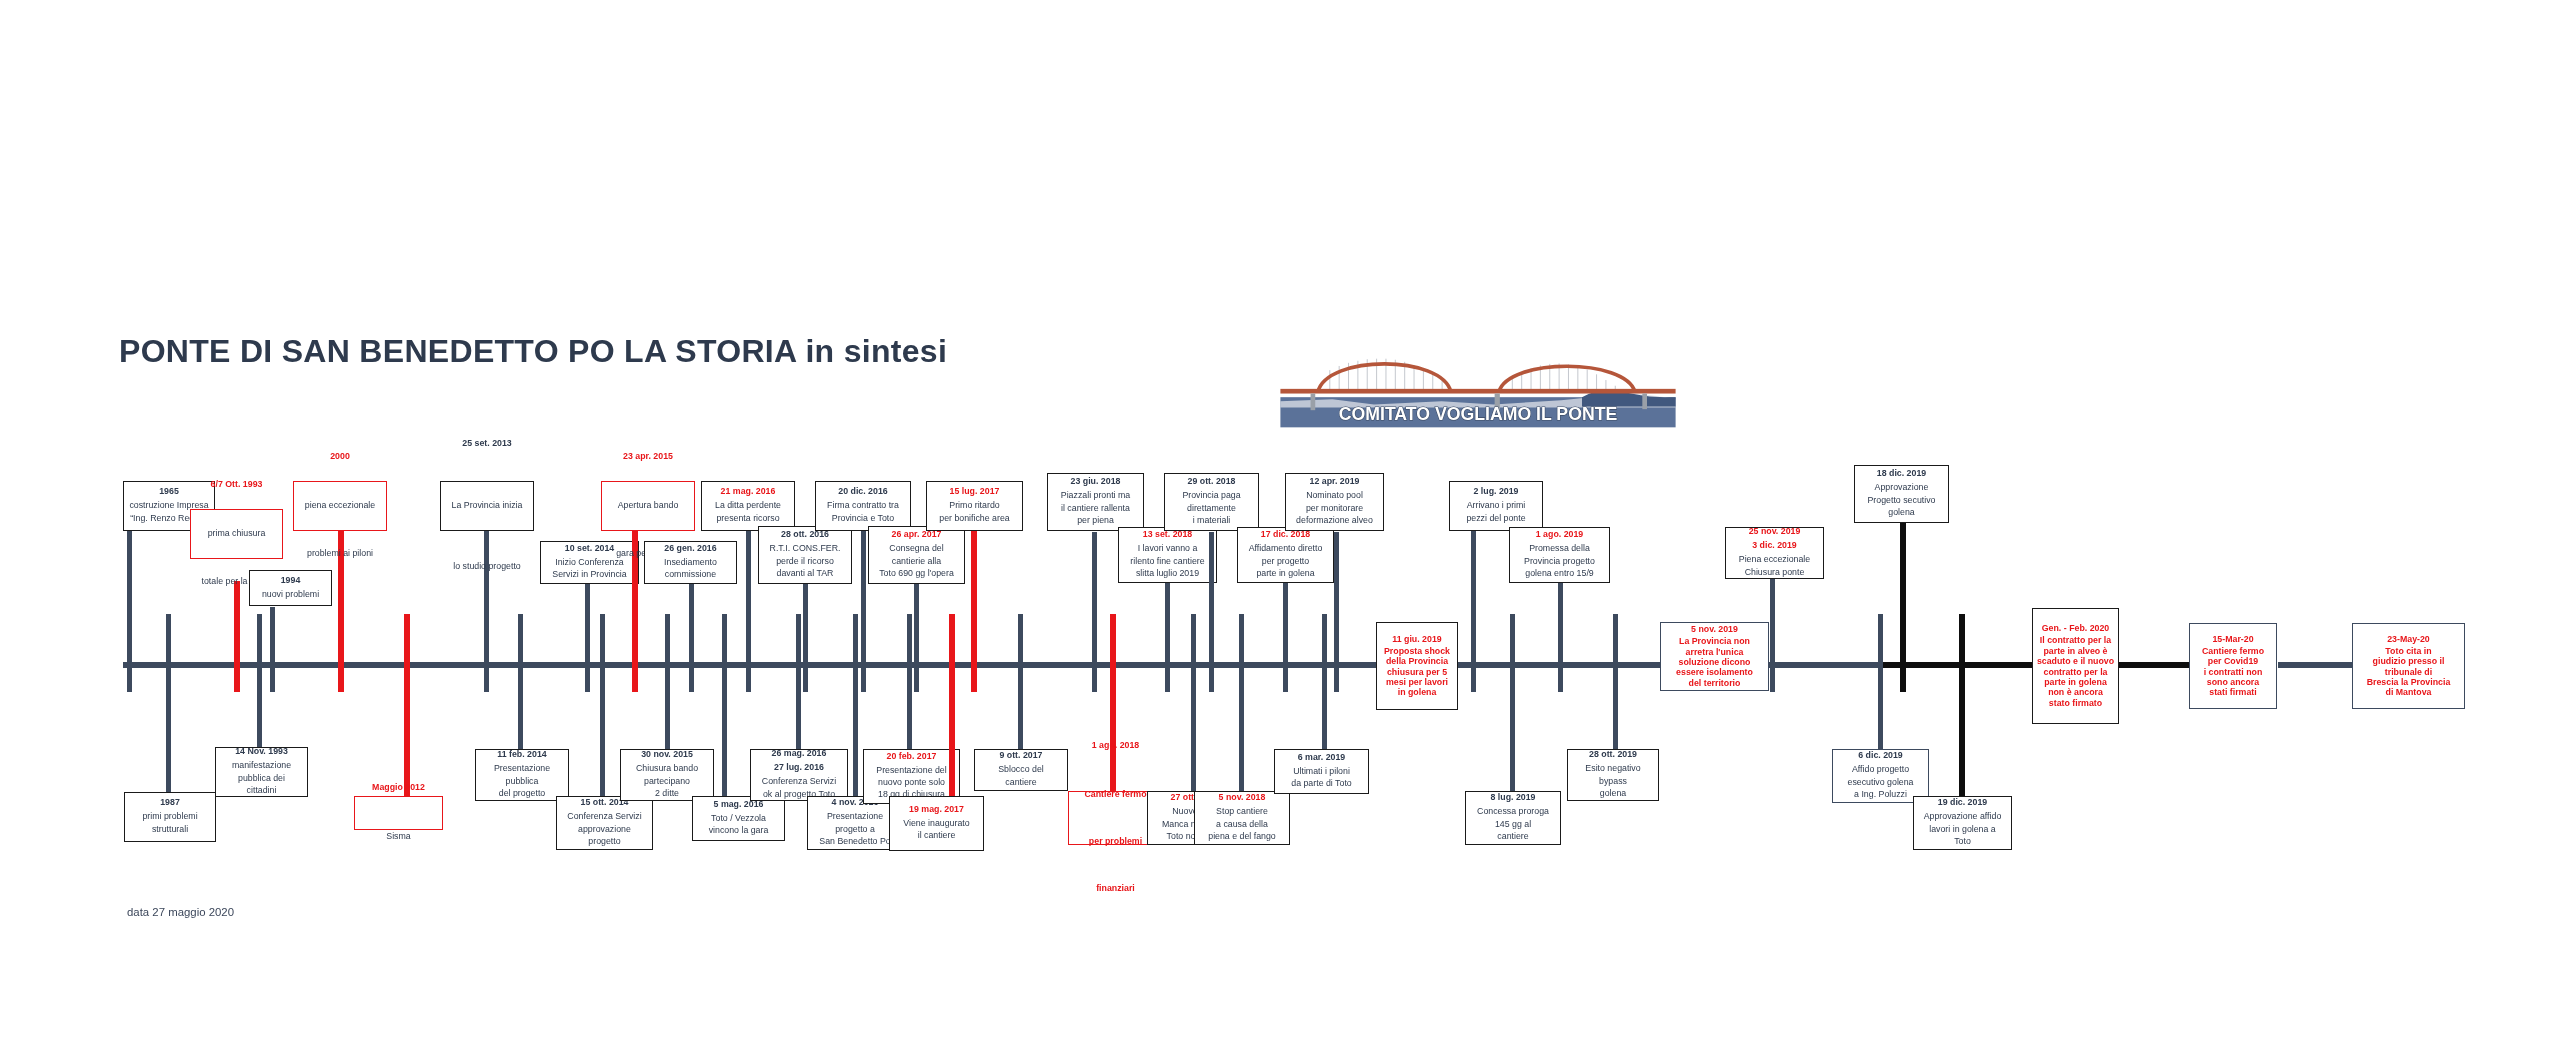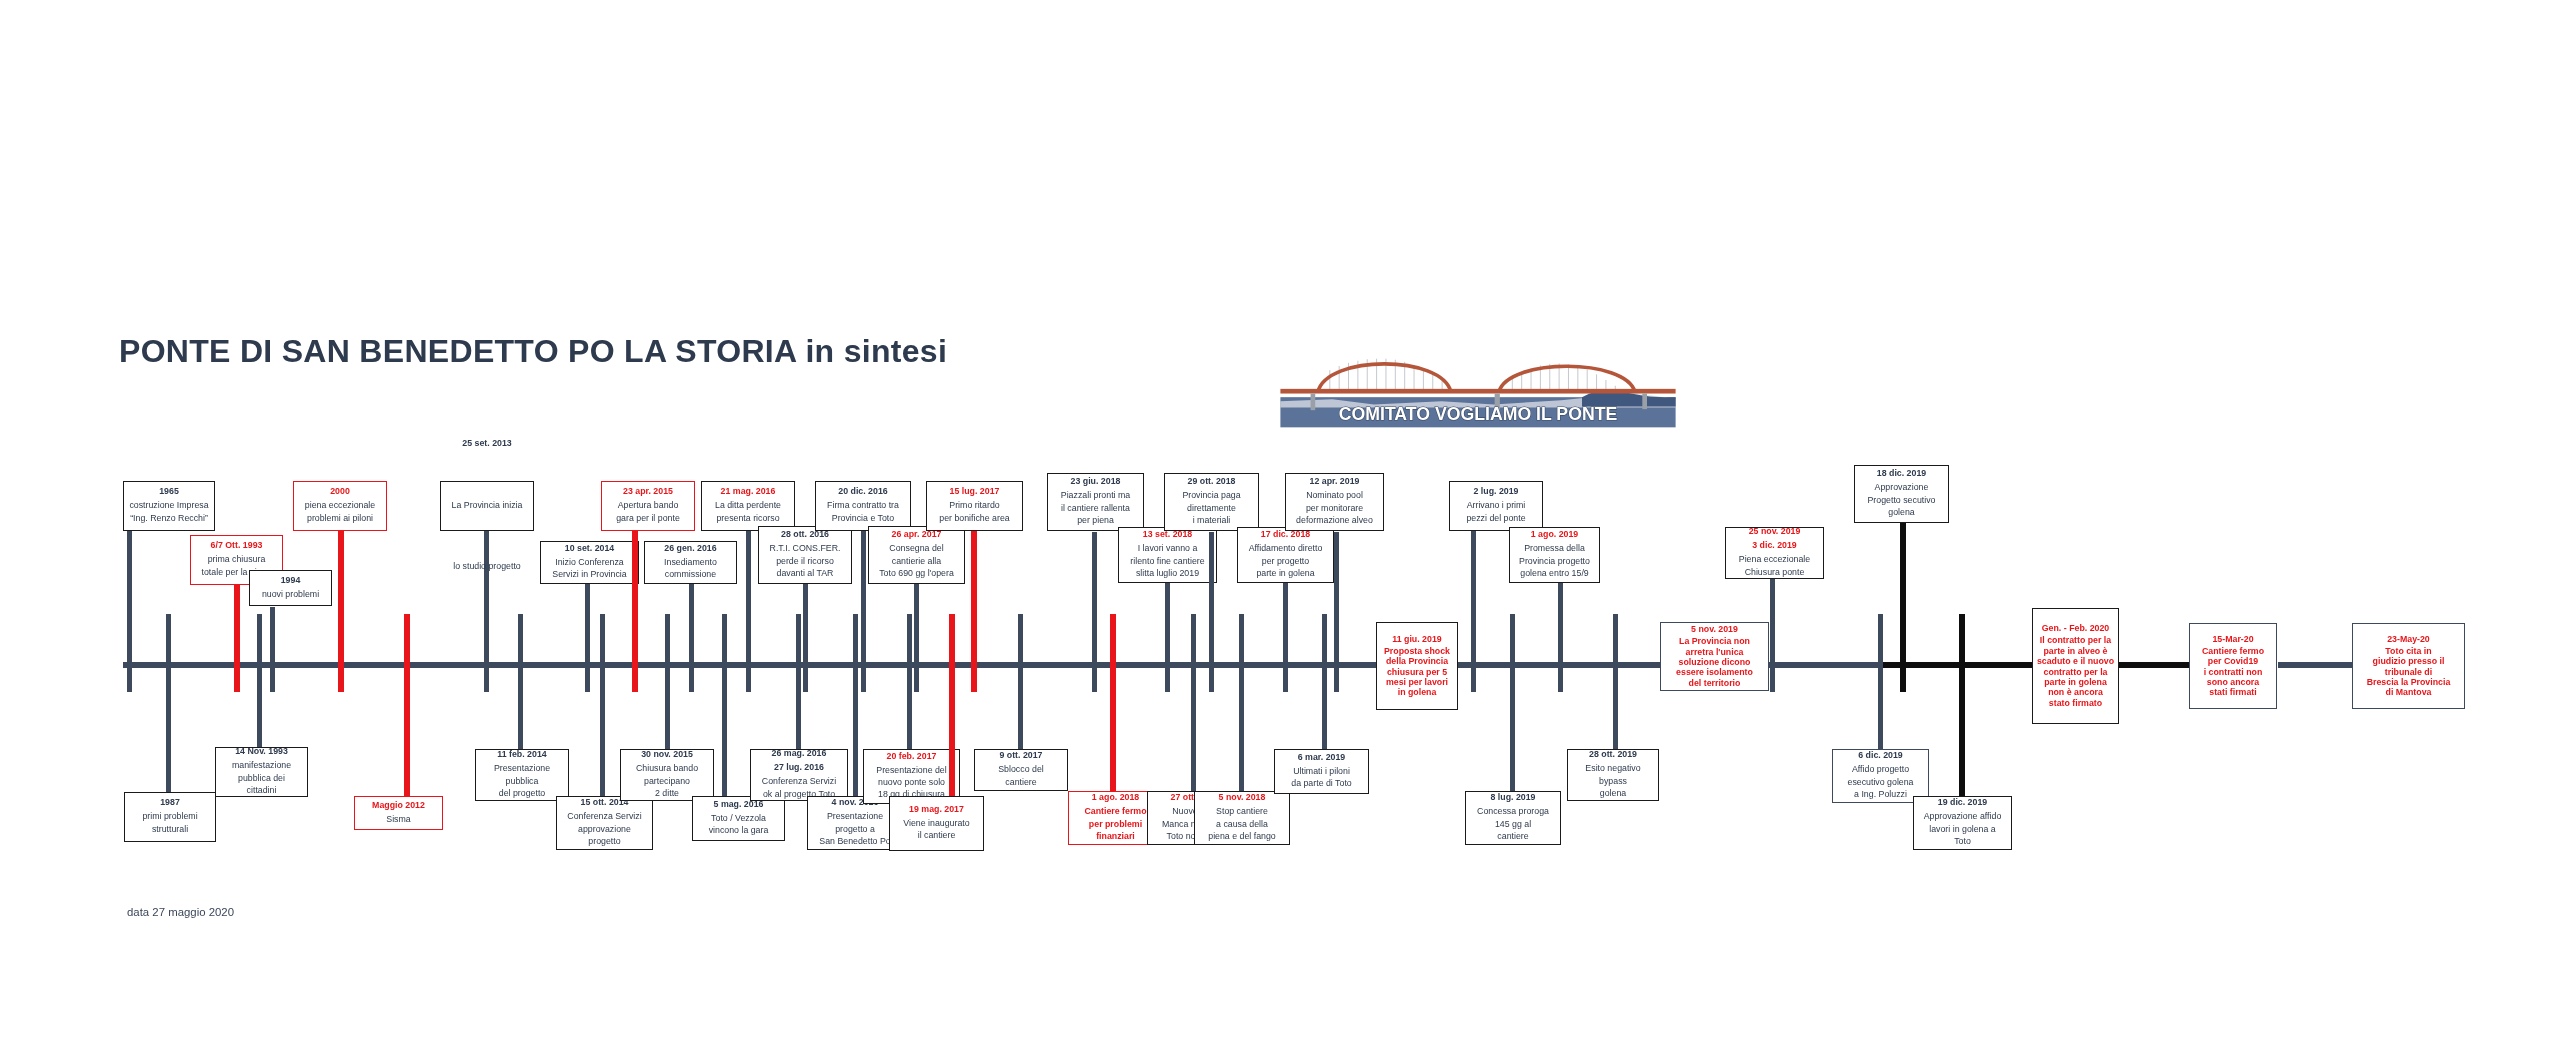--- a/index.html
+++ b/index.html
@@ -27,21 +27,21 @@
   .stem.black{background:#0e0e0e;width:5.7px;}
 
   .evt{
     position:absolute;box-sizing:border-box;
     border:1.6px solid #1a1a1a;background:#ffffff;
     text-align:center;line-height:1.18;
     padding:2.6px 2.1px 3.1px 2.1px;
     font-size:8.8px;color:#2e3a4d;
     display:flex;flex-direction:column;justify-content:center;align-items:center;
   }
-  .evt.redbox{border-color:#e8161a;}
+  .evt.redbox{border-color:#e8161a;gap:35px;}
   .evt.navybox{border-color:#3d4a5e;}
   .evt .d{font-weight:700;margin-bottom:1.6px;white-space:nowrap;}
   .evt .d.red{color:#e8161a;}
   .evt .b{white-space:nowrap;}
   .evt.alltext .b{color:#e8161a;font-weight:700;}
   .evt.alltext .d{color:#e8161a;}
   .evt.lead .d{margin-bottom:3.6px;}
   .evt.lead .b{margin-bottom:2.1px;}
 </style>
 </head>
@@ -102,21 +102,21 @@
       <div class="b">costruzione Impresa</div>
       <div class="b">“Ing. Renzo Recchi”</div>
     </div>
     <div class="stem" style="left: 166px; top: 614px; height: 178px;"></div>
     <div class="evt lead" style="left: 124px; top: 792px; width: 92px; height: 50px;">
       <div class="d">1987</div>
       <div class="b">primi problemi</div>
       <div class="b">strutturali</div>
     </div>
     <div class="stem red" style="left: 234px; top: 581px; height: 111px;"></div>
-    <div class="evt redbox lead" style="left: 190px; top: 535px; width: 93px; height: 50px;">
+    <div class="evt redbox lead" style="left: 190px; top: 509px; width: 93px; height: 50px;">
       <div class="d red">6/7 Ott. 1993</div>
       <div class="b">prima chiusura</div>
       <div class="b">totale per la piena</div>
     </div>
     <div class="stem" style="left: 257px; top: 614px; height: 133px;"></div>
     <div class="evt lead" style="left: 215px; top: 747px; width: 93px; height: 50px;">
       <div class="d">14 Nov. 1993</div>
       <div class="b">manifestazione</div>
       <div class="b">pubblica dei</div>
       <div class="b">cittadini</div>
@@ -330,21 +330,21 @@
       <div class="b">pezzi del ponte</div>
     </div>
     <div class="stem" style="left: 1510px; top: 614px; height: 177px;"></div>
     <div class="evt lead" style="left: 1465px; top: 791px; width: 96px; height: 54px;">
       <div class="d">8 lug. 2019</div>
       <div class="b">Concessa proroga</div>
       <div class="b">145 gg al</div>
       <div class="b">cantiere</div>
     </div>
     <div class="stem" style="left: 1558px; top: 583px; height: 109px;"></div>
-    <div class="evt lead" style="left: 1509px; top: 527px; width: 91px; height: 56px;">
+    <div class="evt lead" style="left: 1509px; top: 527px; width: 101px; height: 56px;">
       <div class="d red">1 ago. 2019</div>
       <div class="b">Promessa della</div>
       <div class="b">Provincia progetto</div>
       <div class="b">golena entro 15/9</div>
     </div>
     <div class="stem" style="left: 1613px; top: 614px; height: 135px;"></div>
     <div class="evt lead" style="left: 1567px; top: 749px; width: 92px; height: 52px;">
       <div class="d">28 ott. 2019</div>
       <div class="b">Esito negativo</div>
       <div class="b">bypass</div>

